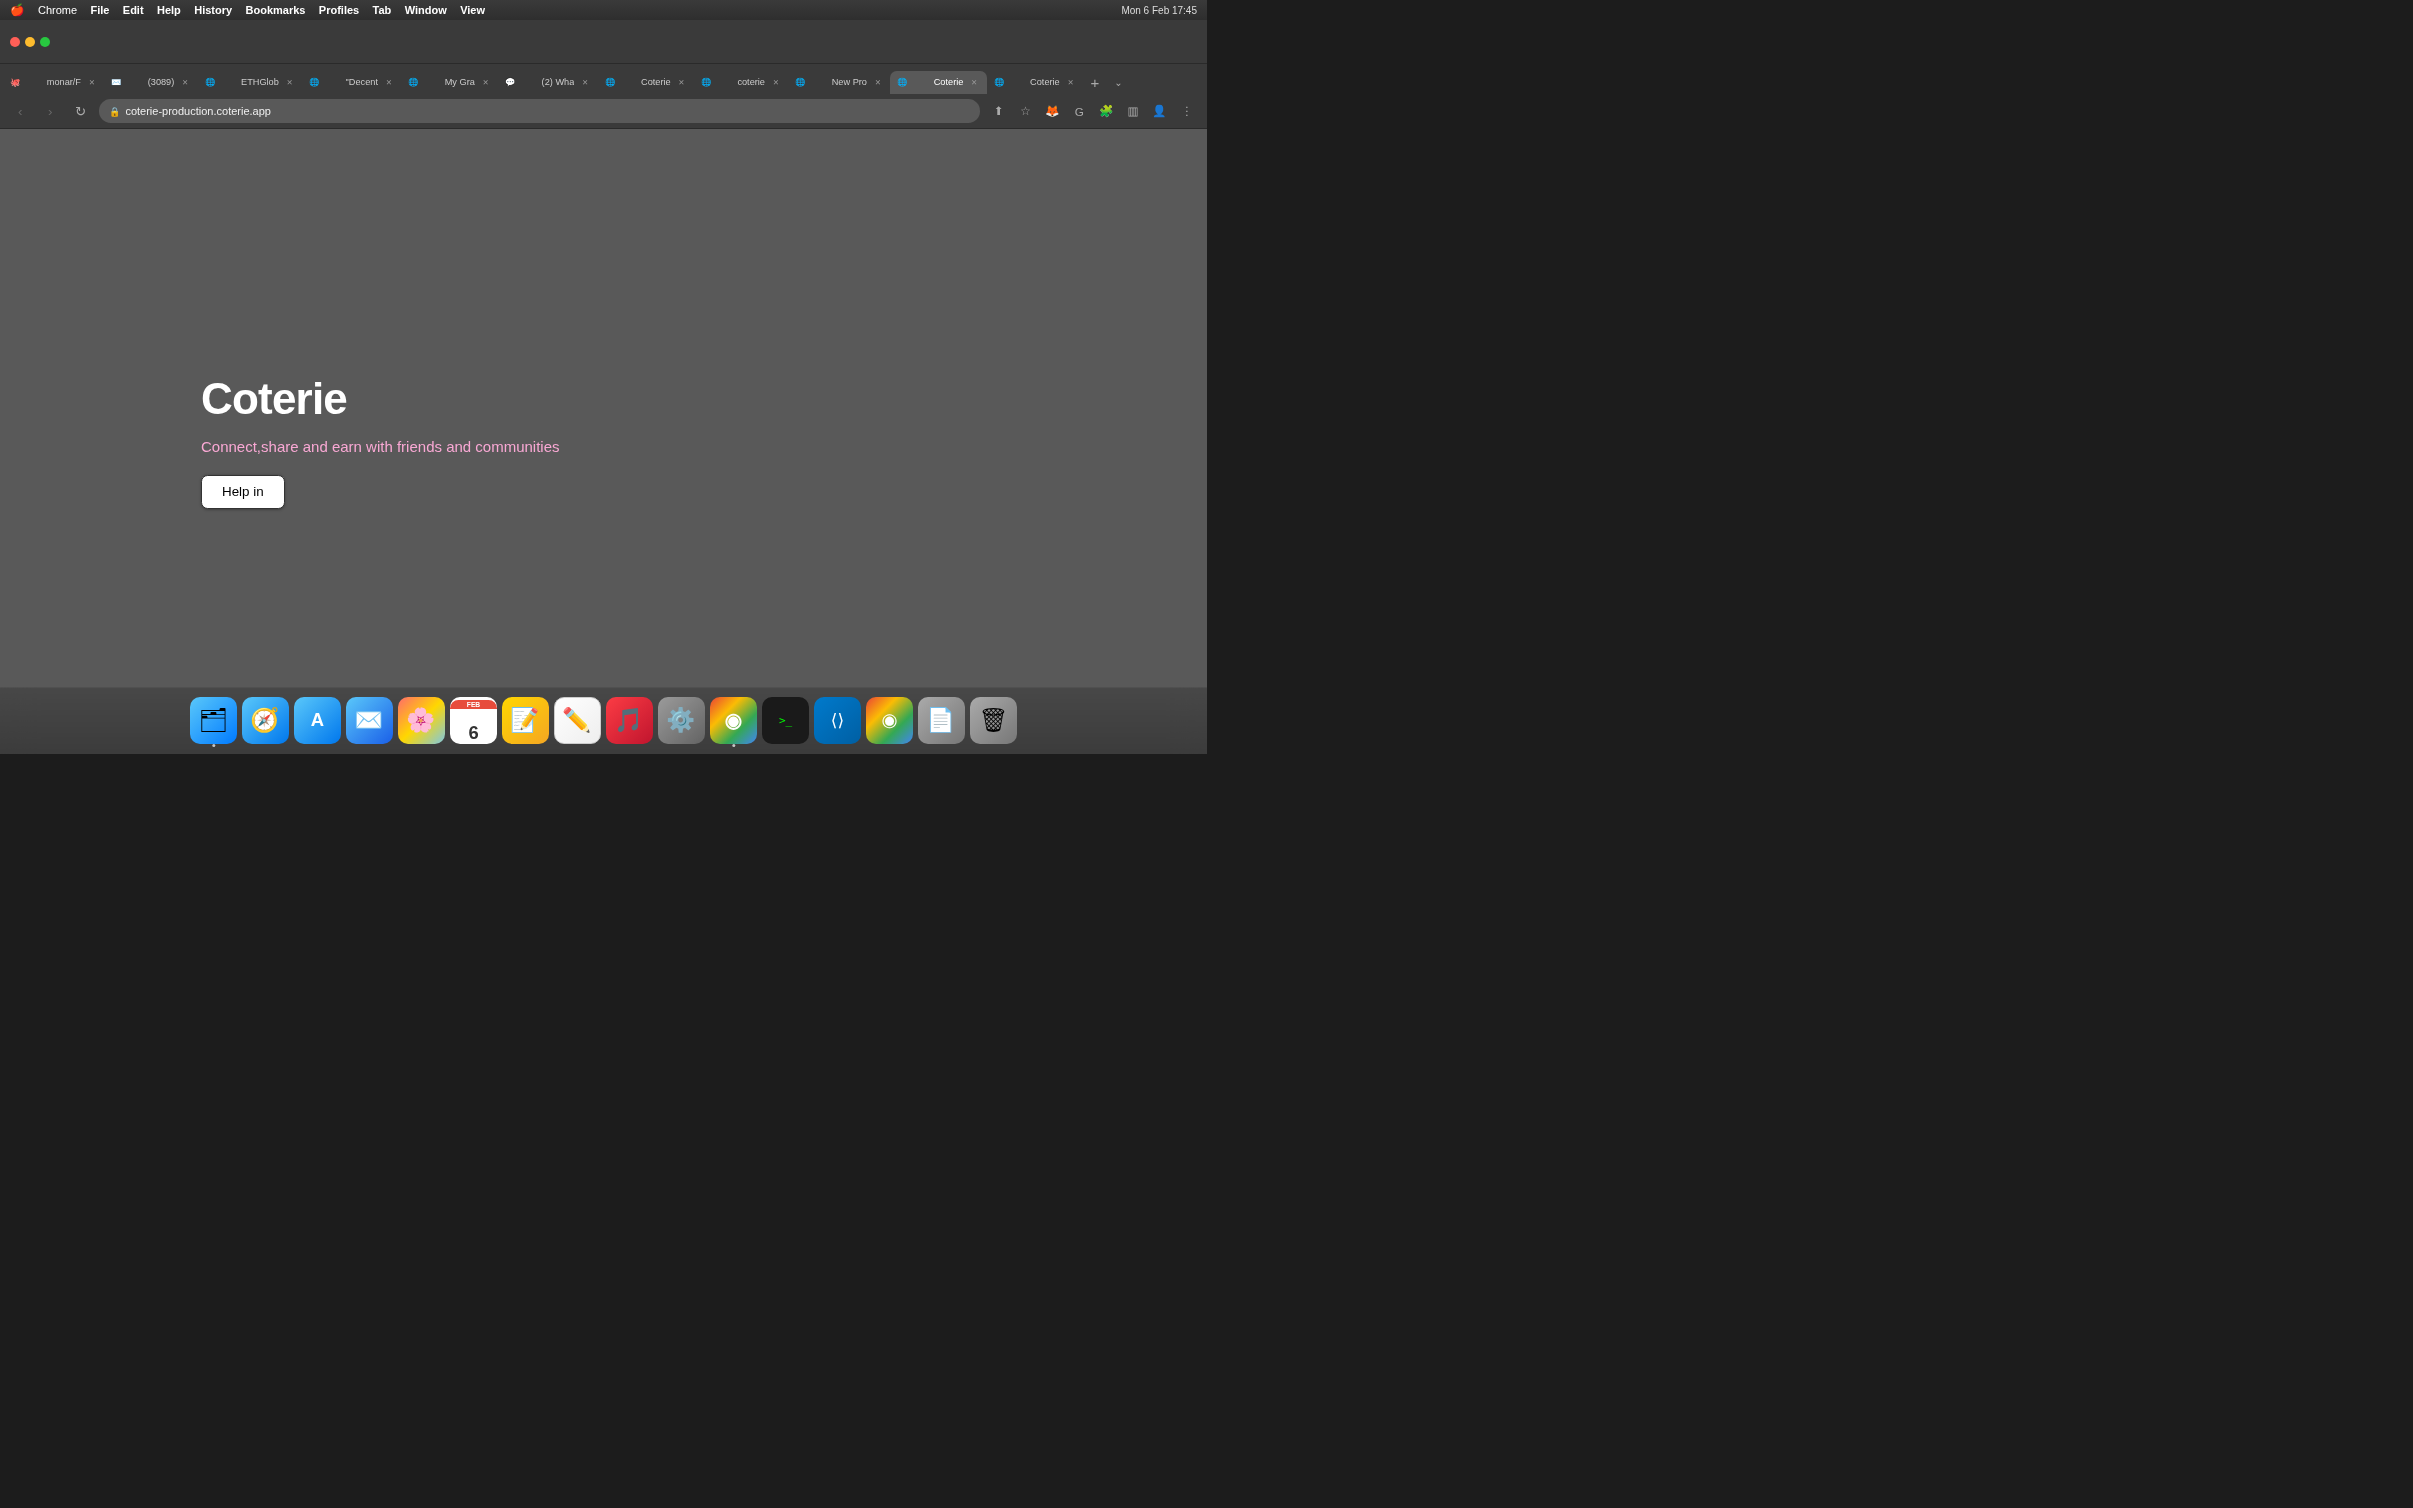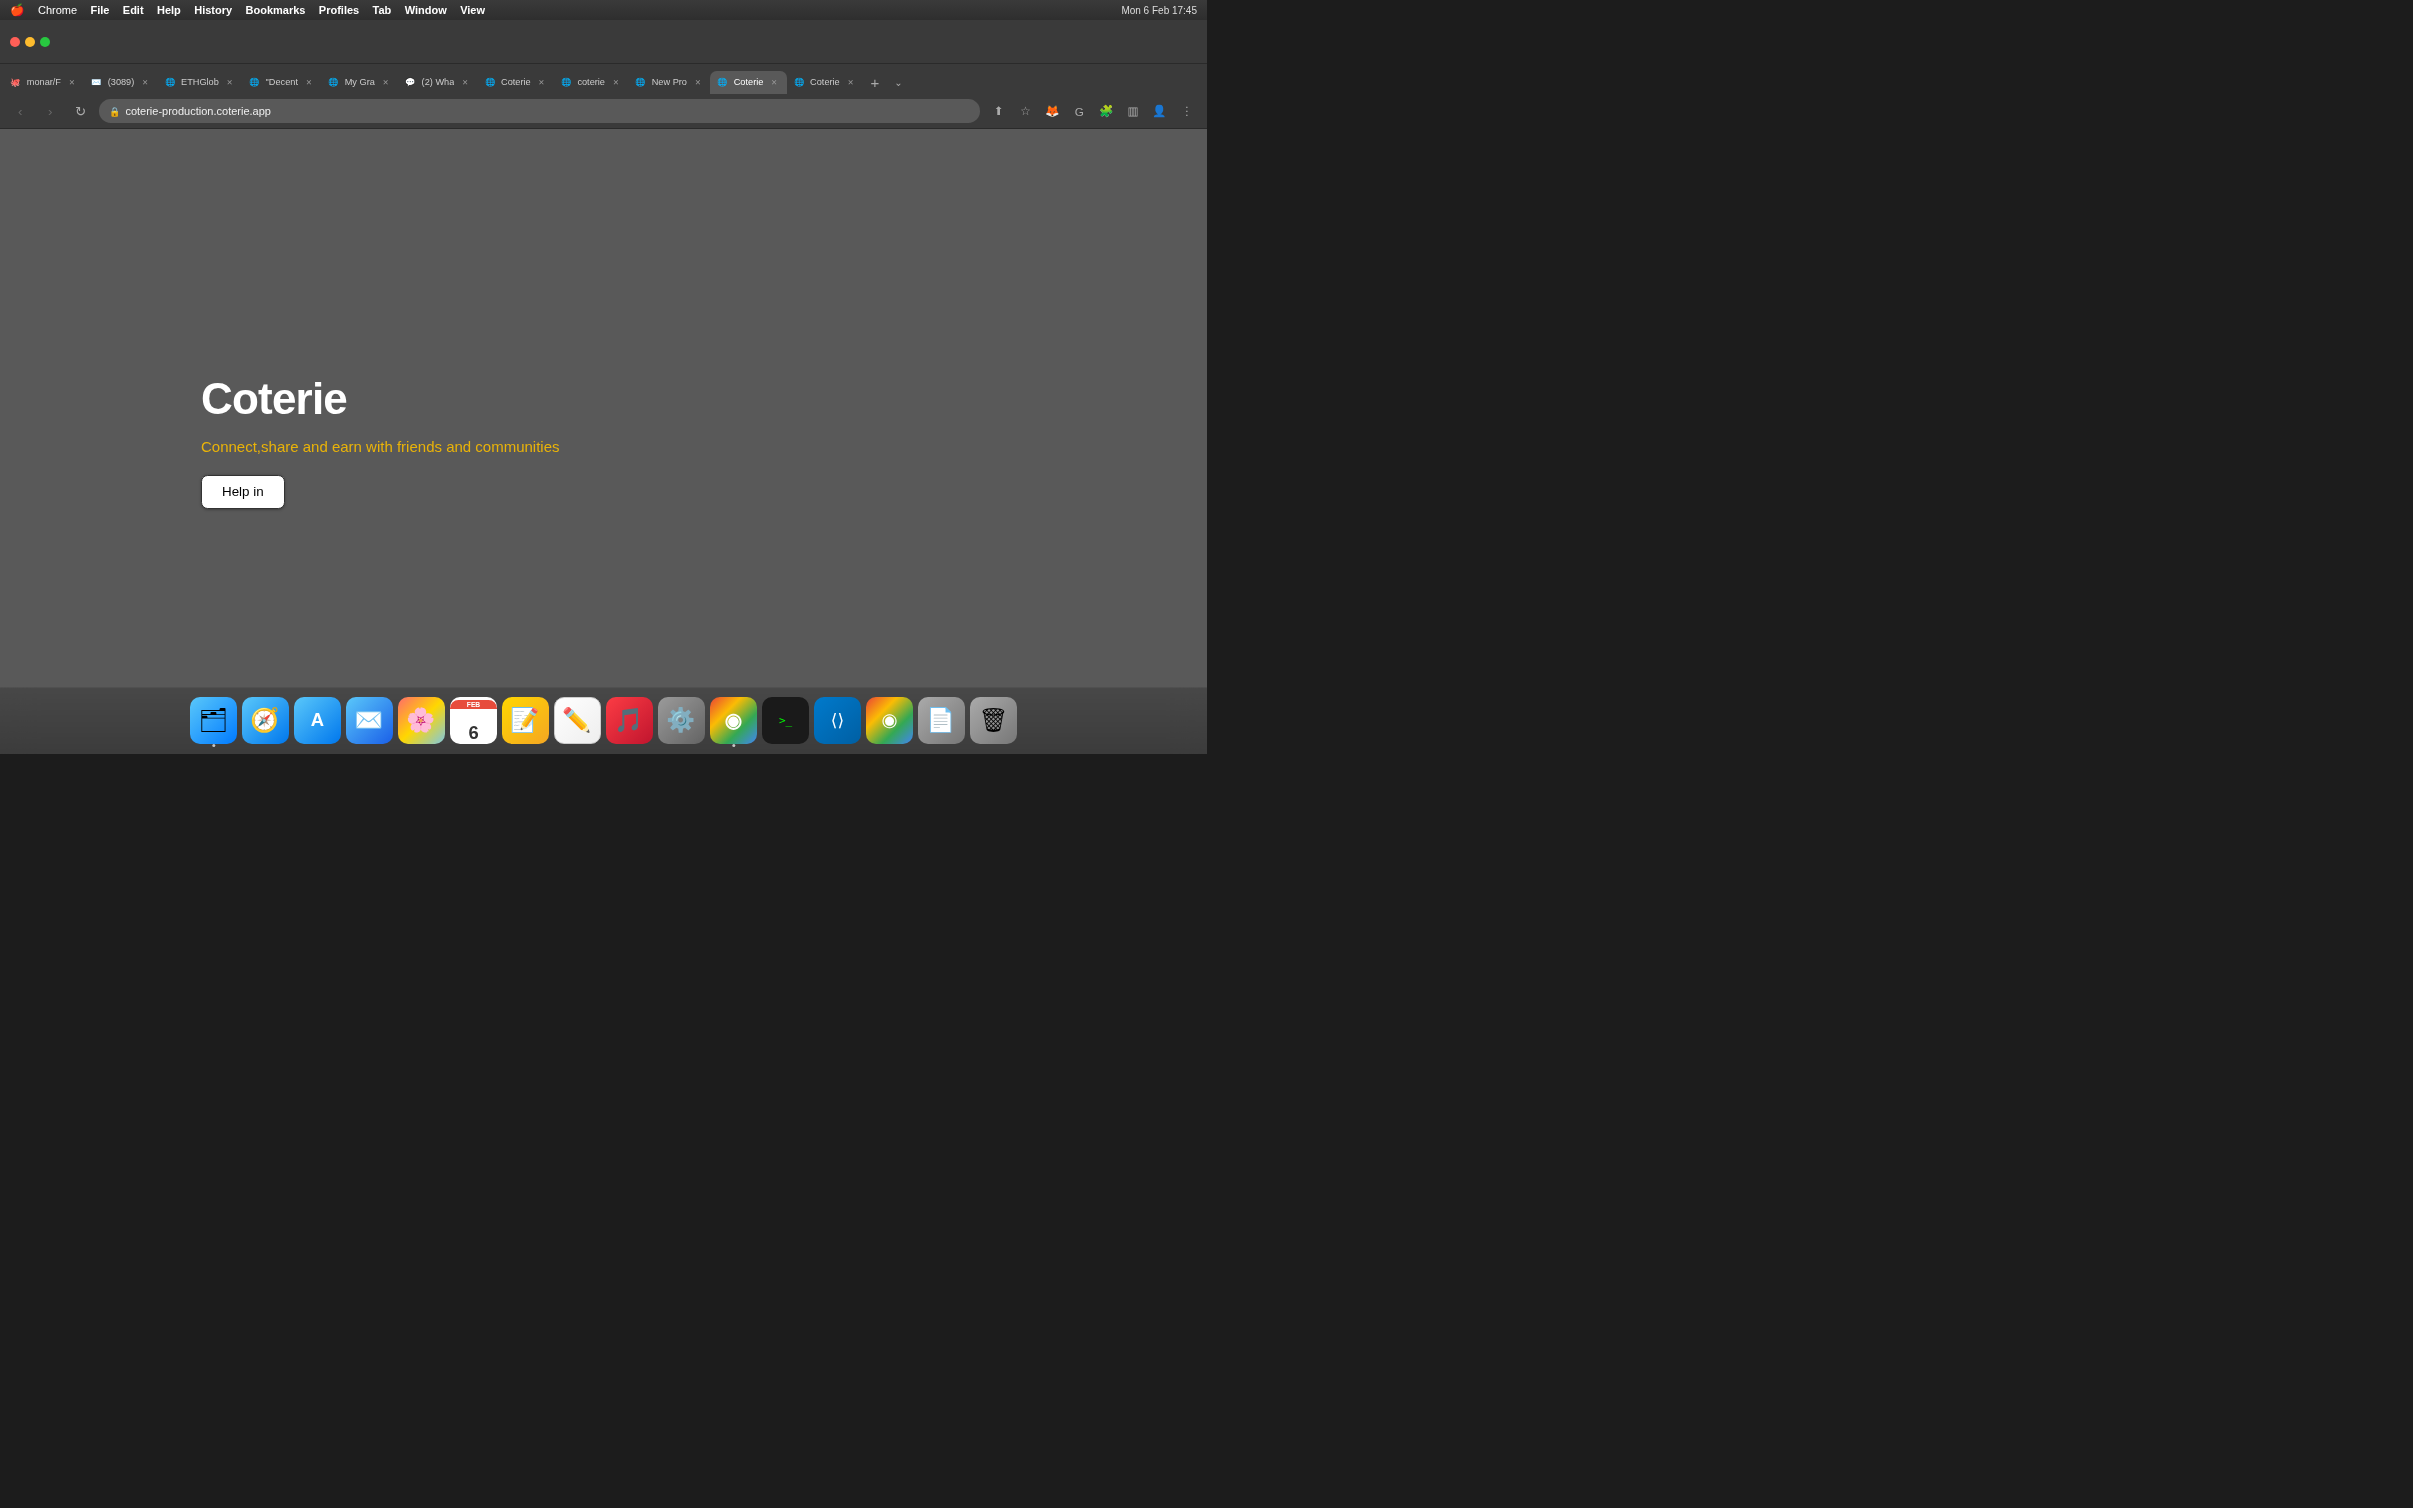--- a/index.html
+++ b/index.html
@@ -121,20 +121,21 @@
       justify-content: center;
       font-size: 7.5px;
       color: #999;
       flex-shrink: 0;
       cursor: pointer;
     }
     .tab-label {
       flex: 1;
       overflow: hidden;
       text-overflow: ellipsis;
+      margin-left: 20px;
     }
     .new-tab-btn {
       width: 23.5px;
       height: 23.5px;
       display: flex;
       align-items: center;
       justify-content: center;
       color: #aaa;
       font-size: 15px;
       cursor: pointer;
@@ -225,21 +226,21 @@
 
     .app-title {
       font-size: 44px;
       font-weight: 700;
       color: #ffffff;
       letter-spacing: -0.8px;
     }
 
     .app-subtitle {
       font-size: 15px;
-      color: #eab308;
+      color: #f9a8d4;
       font-weight: 400;
     }
 
     .sign-in-btn {
       margin-top: 6.7px;
       padding: 8.4px 20px;
       background: #ffffff;
       color: #000000;
       border: 1.7px solid #333;
       border-radius: 6.7px;

